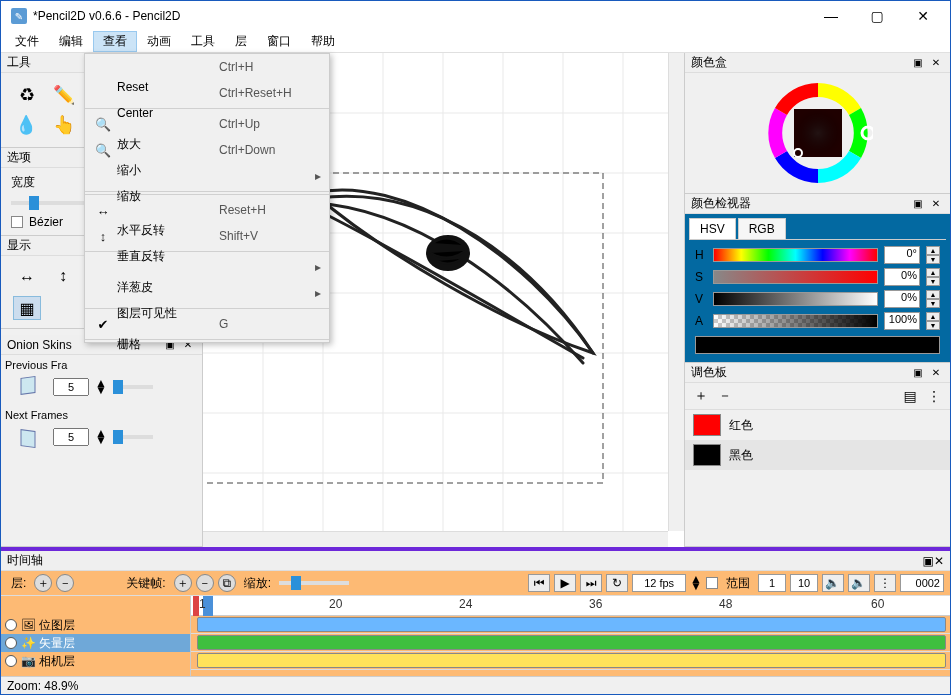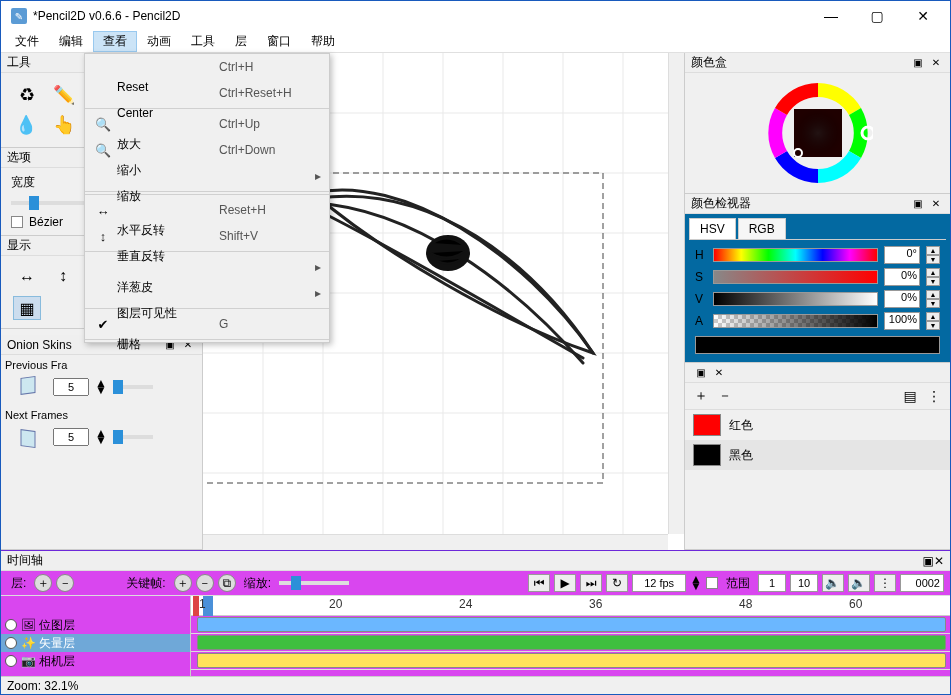--- a/index.html
+++ b/index.html
@@ -69,21 +69,21 @@
 .swatchbar { height:18px; margin:4px 6px; border:1px solid #999; background:#000; }
 
 .palette-tb { display:flex; gap:4px; padding:3px 6px; border-bottom:1px solid #ddd; }
 .palette-tb .tbtn { width:20px; height:20px; border:1px solid transparent; display:flex; align-items:center; justify-content:center; font-size:14px; }
 .pal-list { }
 .pal-item { display:flex; align-items:center; gap:8px; padding:4px 8px; }
 .pal-item.selected { background:#e5e5e5; }
 .pal-sw { width:28px; height:22px; border:1px solid #888; }
 
 
-.timeline { border-top:1px solid #6d28d9; background:#d946ef; }
+.timeline { border-top:4px solid #6d28d9; background:#fdba74; }
 .tl-header { height:20px; background:#efefef; border-bottom:1px solid #ddd; display:flex; align-items:center; padding:0 6px; }
 .tl-header .ptitle { flex:1; }
 .tl-tools { display:flex; align-items:center; gap:4px; padding:3px 6px; border-bottom:1px solid #ddd; }
 .tl-tools .sep { flex:1; }
 .circlebtn { width:18px; height:18px; border-radius:50%; border:1px solid #888; background:#ddd; display:flex; align-items:center; justify-content:center; font-size:12px; }
 .tl-label { padding:0 4px; }
 .fpsbox { width:54px; height:18px; border:1px solid #999; background:#fff; text-align:center; font-size:11px; }
 .rangebox { width:28px; height:18px; border:1px solid #999; background:#fff; text-align:center; font-size:11px; }
 .playbtn { width:22px; height:18px; border:1px solid #999; background:#eee; display:flex; align-items:center; justify-content:center; }
 .framecounter { width:44px; height:18px; border:1px solid #999; background:#fff; text-align:right; padding:0 3px; font-size:11px; }
@@ -373,20 +373,21 @@
                 <div>▼</div>
               </div>
             </div>
           </div>
         <div class="swatchbar"></div>
       </div>
     </div>
 
     <div class="panel" style="flex:1;">
       <div class="panel-header">
+          <span class="ptitle">调色板</span>
           <span class="pbtn">▣</span>
           <span class="pbtn">✕</span>
         </div>
       <div class="palette-tb">
         <div class="tbtn">＋</div>
         <div class="tbtn">－</div>
         <div style="flex:1"></div>
         <div class="tbtn">▤</div>
         <div class="tbtn">⋮</div>
       </div>
@@ -462,40 +463,40 @@
         </div>
       </div>
     <div class="tl-ruler">
       <div class="ruler-nums" id="ruler-nums">
         <div class="playhead" style="left:2px; background:#d44; width:6px"></div>
         <div class="playhead blue" style="left:12px; width:10px"></div>
       <span style="left: 8px;">1</span>
           <span style="left: 138px;">20</span>
           <span style="left: 268px;">24</span>
           <span style="left: 398px;">36</span>
-          <span style="left: 548px;">48</span>
-          <span style="left: 658px;">60</span>
+          <span style="left: 528px;">48</span>
+          <span style="left: 680px;">60</span>
         </div>
       <div id="tracks">
           <div class="track">
             <div class="clip" style="background: rgb(107, 183, 255);"></div>
           </div>
           <div class="track">
             <div class="clip" style="background: rgb(63, 191, 63);"></div>
           </div>
           <div class="track">
             <div class="clip" style="background: rgb(255, 226, 90);"></div>
           </div>
         </div>
     </div>
   </div>
 </div>
 
 <div class="statusbar">
-  <span>Zoom: 32.1%</span>
+  <span>Zoom: 48.9%</span>
 </div>
 
 <div class="dropdown" id="dropdown">
     <div class="mi">
       <span class="micon"></span>
       <span class="mlabel">Reset</span>
       <span class="mshort">Ctrl+H</span>
       <span class="marrow"></span>
     </div>
     <div class="mi">

